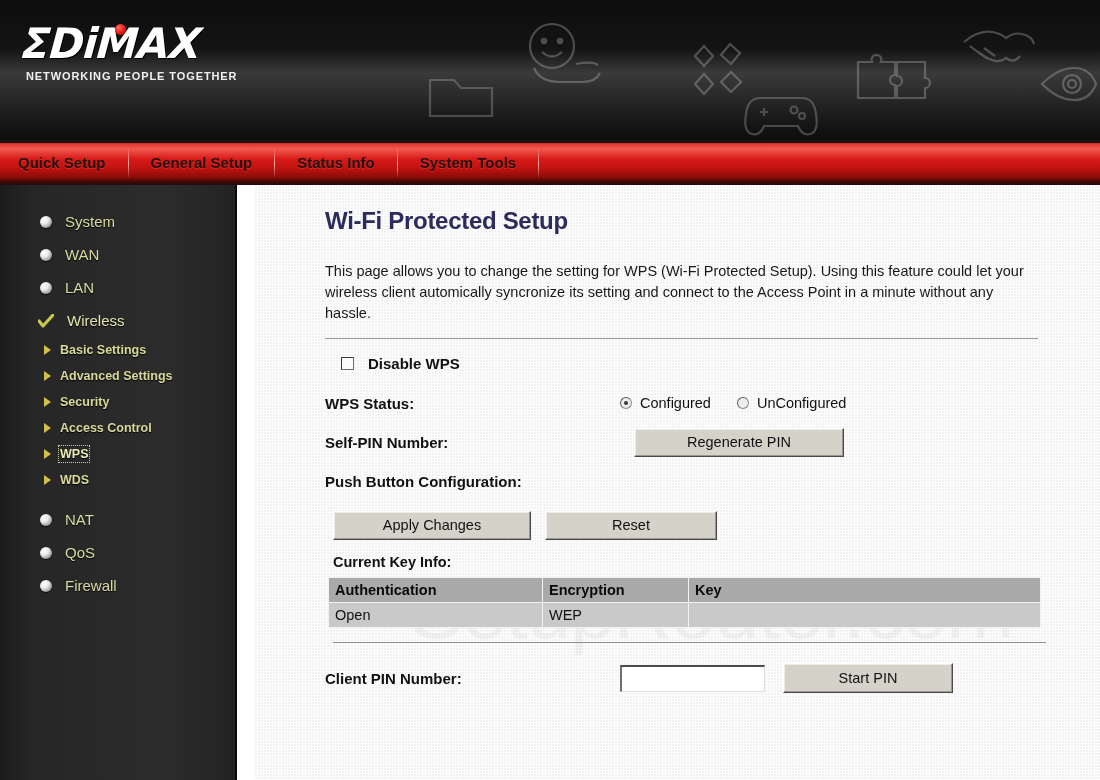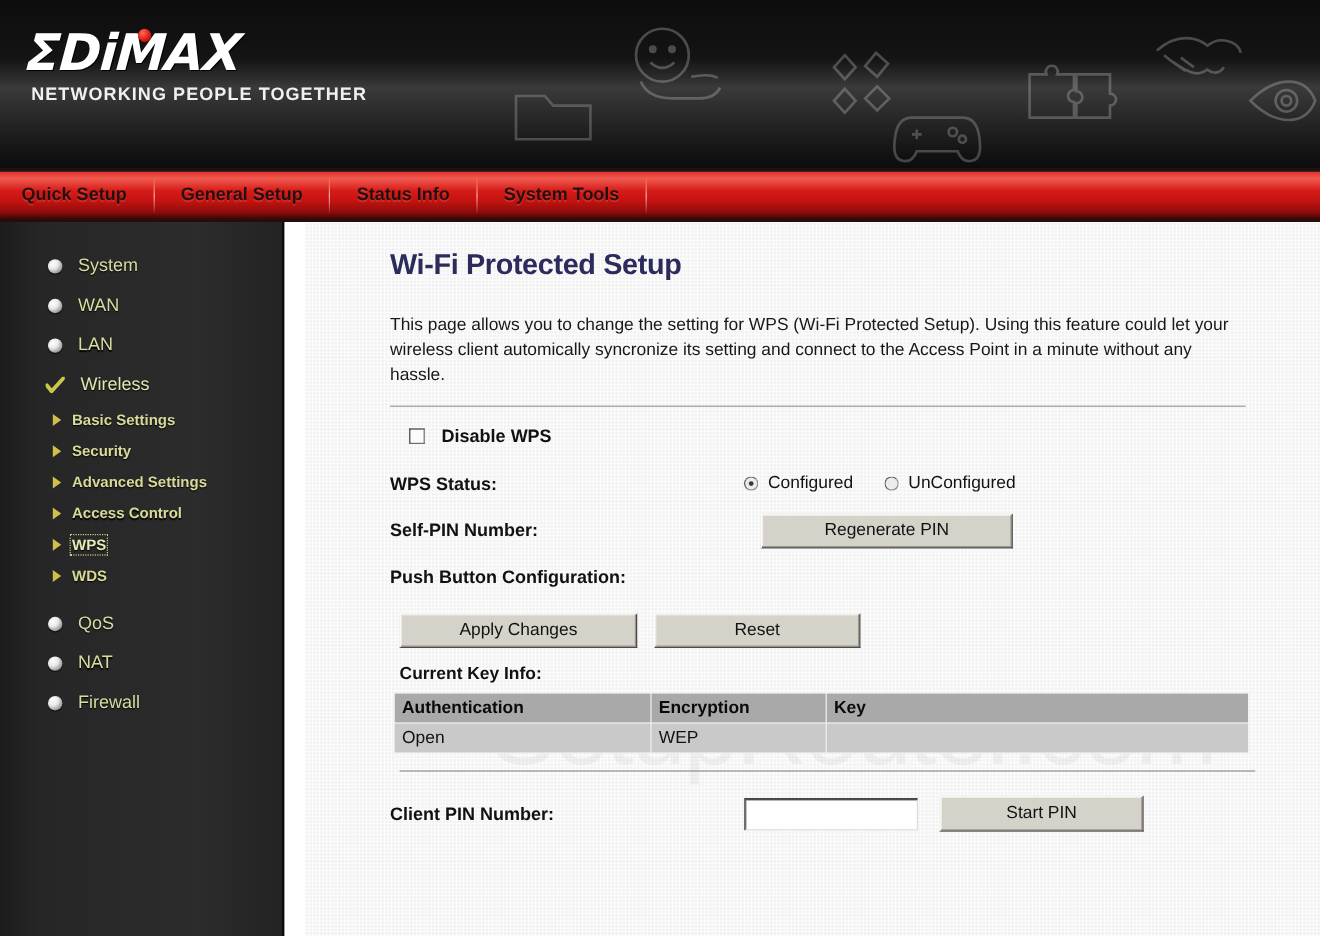--- a/index.html
+++ b/index.html
@@ -45,21 +45,21 @@
     left: 93px; top: 2px;
     width: 11px; height: 11px;
     border-radius: 50%;
     background: radial-gradient(circle at 35% 32%, #ff6a5a 0%, #e01b12 55%, #990c06 100%);
   }
   .logo-tag {
     position: absolute;
     left: 4px; top: 48px;
     font-family: "Liberation Sans", sans-serif;
     font-weight: bold;
-    font-size: 15px;
+    font-size: 11px;
     letter-spacing: 0.9px;
     color: #f0f0f0;
     white-space: nowrap;
   }
 
   
   .deco { position: absolute; opacity: 0.30; }
   .deco svg { display: block; }
 
   
@@ -410,48 +410,48 @@
       </span>
       <span class="side-label active">Wireless</span>
     </div>
 
     <div class="sub-row">
       <span class="tri"></span>
       <span class="sub-label">Basic Settings</span>
     </div>
     <div class="sub-row">
       <span class="tri"></span>
-      <span class="sub-label">Security</span>
+      <span class="sub-label">Advanced Settings</span>
     </div>
     <div class="sub-row">
       <span class="tri"></span>
-      <span class="sub-label">Advanced Settings</span>
+      <span class="sub-label">Security</span>
     </div>
     <div class="sub-row">
       <span class="tri"></span>
       <span class="sub-label">Access Control</span>
     </div>
     <div class="sub-row selected">
       <span class="tri"></span>
       <span class="sub-label">WPS</span>
     </div>
     <div class="sub-row">
       <span class="tri"></span>
       <span class="sub-label">WDS</span>
     </div>
 
     <div class="gap-sm"></div>
 
     <div class="side-row">
       <span class="bullet-sphere"></span>
+      <span class="side-label">NAT</span>
+    </div>
+    <div class="side-row">
+      <span class="bullet-sphere"></span>
       <span class="side-label">QoS</span>
-    </div>
-    <div class="side-row">
-      <span class="bullet-sphere"></span>
-      <span class="side-label">NAT</span>
     </div>
     <div class="side-row">
       <span class="bullet-sphere"></span>
       <span class="side-label">Firewall</span>
     </div>
   </div>
 
   <div class="content">
 
     <div class="watermark">SetupRouter.com</div>

